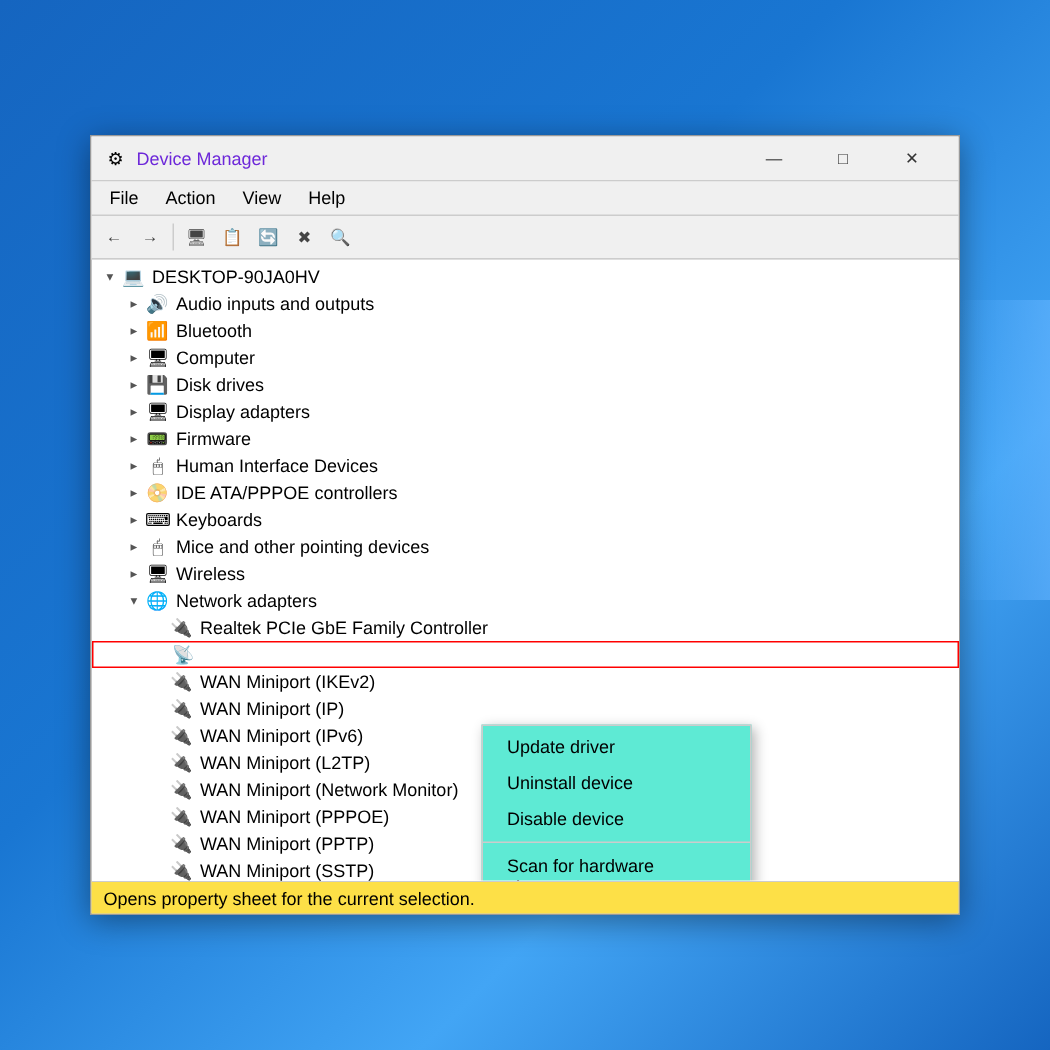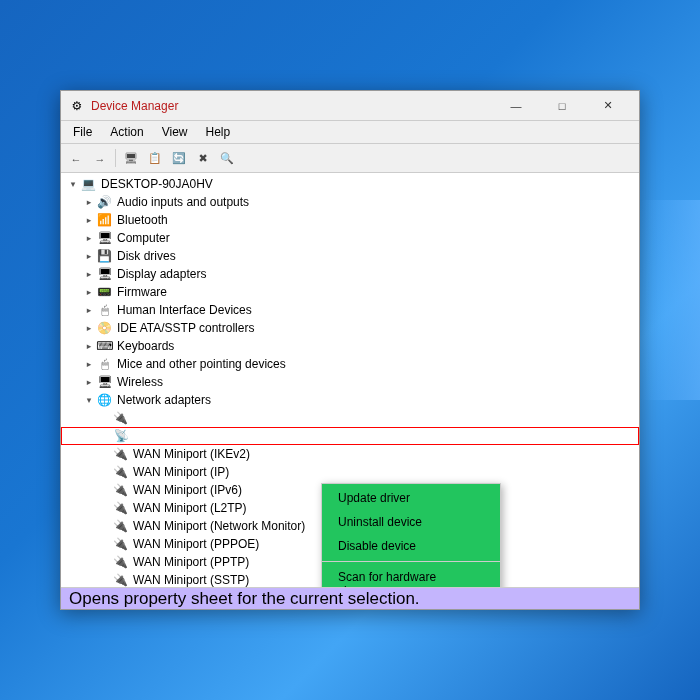--- a/index.html
+++ b/index.html
@@ -53,21 +53,21 @@
       height: 16px;
       margin-right: 6px;
       display: flex;
       align-items: center;
       justify-content: center;
       font-size: 12px;
     }
     .title-bar-text {
       flex: 1;
       font-size: 12px;
-      color: #b91c1c;
+      color: #6d28d9;
     }
     .title-bar-buttons {
       display: flex;
       gap: 0;
     }
     .title-btn {
       width: 46px;
       height: 30px;
       display: flex;
       align-items: center;
@@ -177,21 +177,21 @@
       display: flex;
       align-items: center;
       justify-content: center;
       font-size: 12px;
       flex-shrink: 0;
     }
 
     
     .context-menu {
       position: absolute;
-      background: #22c55e;
+      background: #5eead4;
       border: 1px solid #ccc;
       box-shadow: 2px 2px 8px rgba(0,0,0,0.3);
       z-index: 100;
       width: 180px;
       padding: 2px 0;
       font-size: 12px;
     }
     .ctx-item {
       padding: 5px 16px;
       cursor: pointer;
@@ -199,26 +199,26 @@
     }
     .ctx-separator {
       height: 1px;
       background: #ccc;
       margin: 3px 0;
     }
 
     
     .status-bar {
       height: 22px;
-      background: #c4b5fd;
+      background: #fde047;
       border-top: 1px solid #ccc;
       display: flex;
       align-items: center;
       padding: 0 8px;
-      font-size: 17px;
+      font-size: 12px;
       color: #000;
       flex-shrink: 0;
     }
   </style>
 </head>
 <body>
 
 <div class="window">
 
   <div class="title-bar">
@@ -288,21 +288,21 @@
           <span>Firmware</span>
         </div>
         <div class="tree-item" style="padding-left: 20px;">
           <span class="expand-icon">▸</span>
           <span class="item-icon">🖱</span>
           <span>Human Interface Devices</span>
         </div>
         <div class="tree-item" style="padding-left: 20px;">
           <span class="expand-icon">▸</span>
           <span class="item-icon">📀</span>
-          <span>IDE ATA/SSTP controllers</span>
+          <span>IDE ATA/PPPOE controllers</span>
         </div>
         <div class="tree-item" style="padding-left: 20px;">
           <span class="expand-icon">▸</span>
           <span class="item-icon">⌨</span>
           <span>Keyboards</span>
         </div>
         <div class="tree-item" style="padding-left: 20px;">
           <span class="expand-icon">▸</span>
           <span class="item-icon">🖱</span>
           <span>Mice and other pointing devices</span>
@@ -313,20 +313,21 @@
           <span>Wireless</span>
         </div>
         <div class="tree-item" style="padding-left: 20px;">
           <span class="expand-icon">▾</span>
           <span class="item-icon">🌐</span>
           <span>Network adapters</span>
         </div>
         <div class="tree-item" style="padding-left: 36px;">
           <span class="expand-icon"></span>
           <span class="item-icon">🔌</span>
+          <span>Realtek PCIe GbE Family Controller</span>
         </div>
         <div class="tree-item highlighted" style="padding-left: 36px;">
           <span class="expand-icon"></span>
           <span class="item-icon">📡</span>
         </div>
         <div class="tree-item" style="padding-left: 36px;">
           <span class="expand-icon"></span>
           <span class="item-icon">🔌</span>
           <span>WAN Miniport (IKEv2)</span>
         </div>

